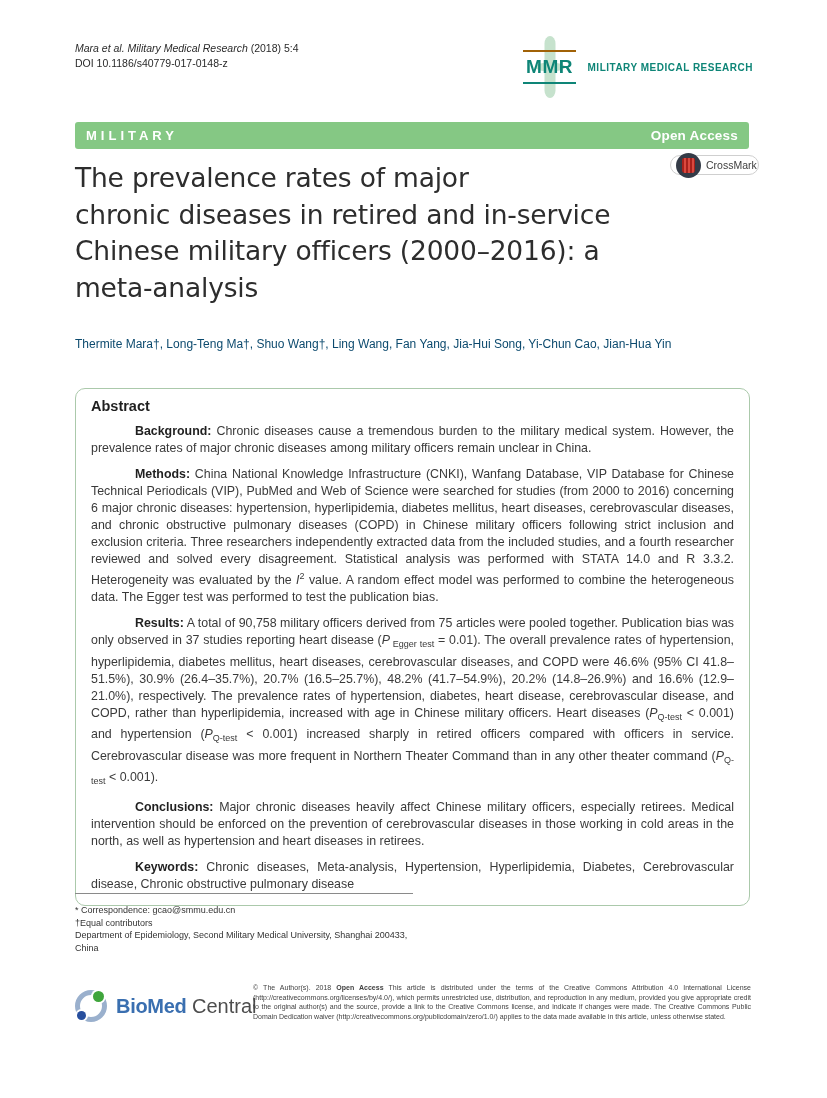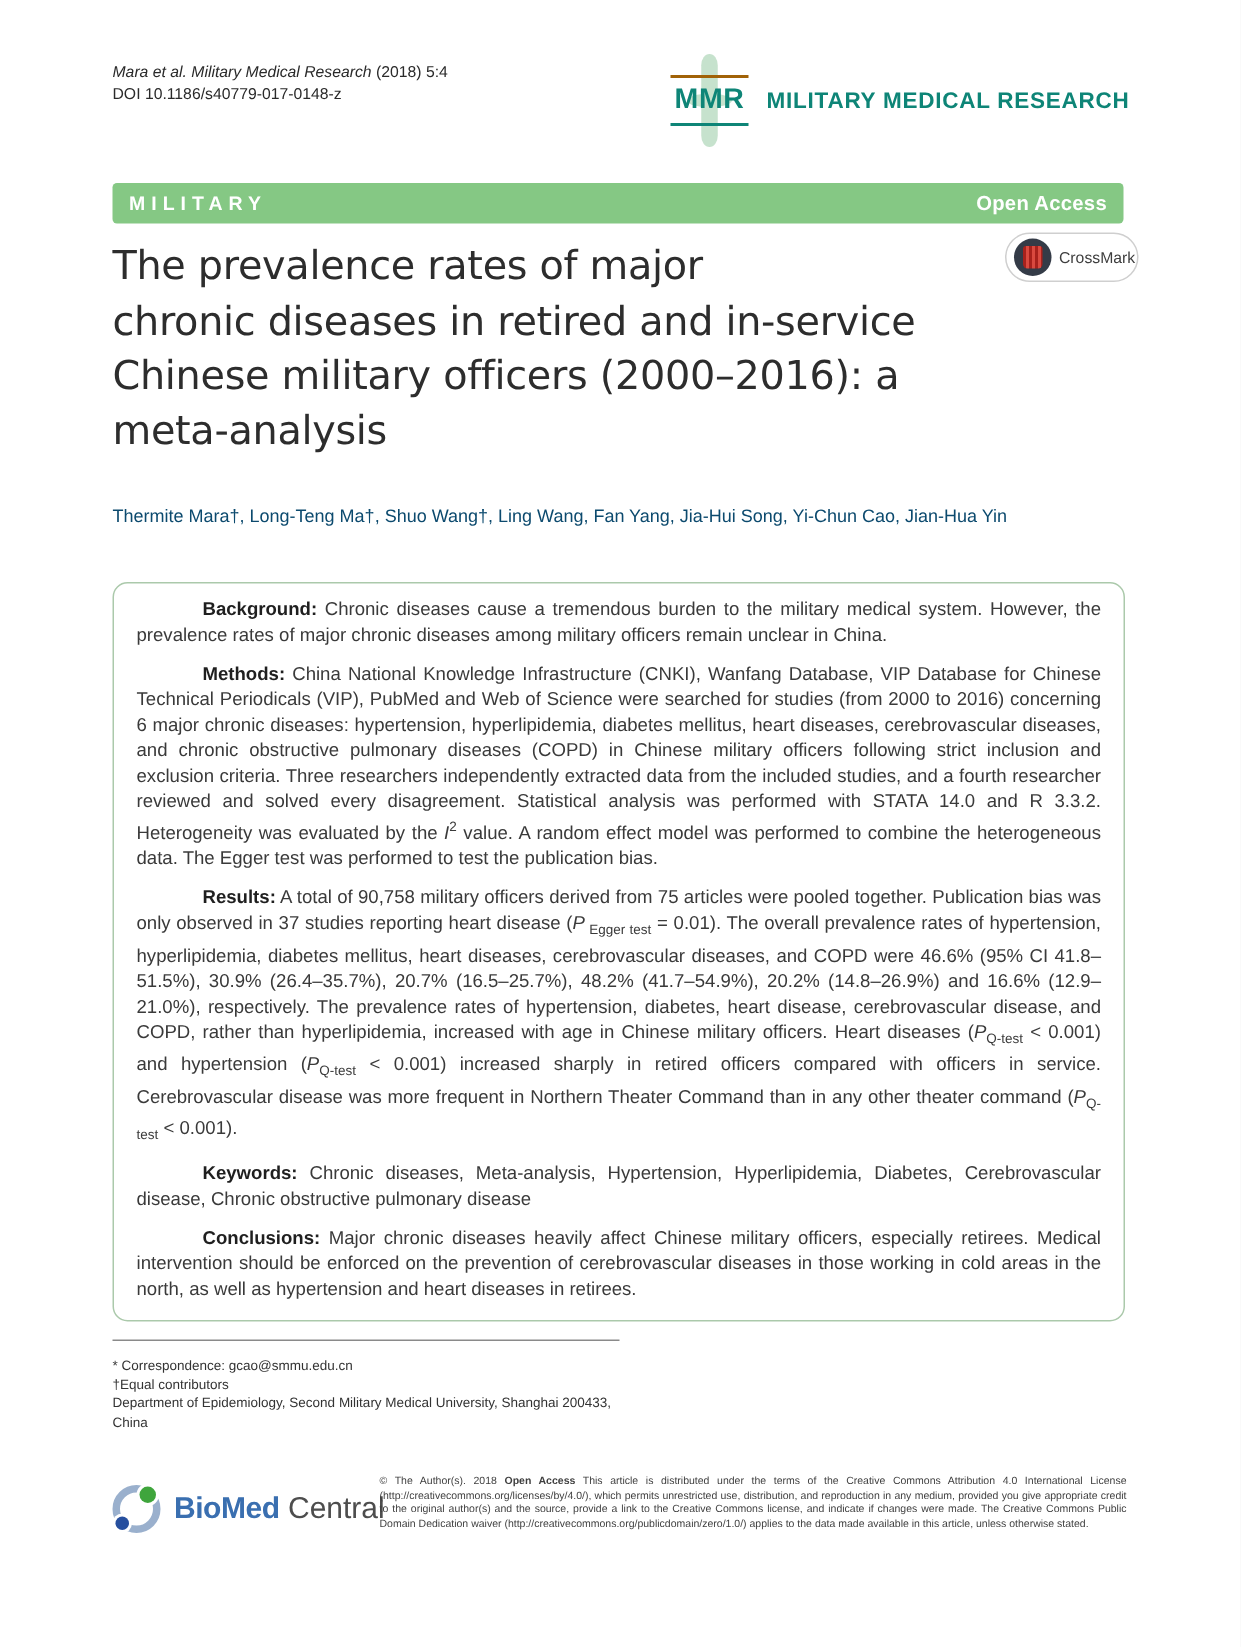--- a/index.html
+++ b/index.html
@@ -15,34 +15,34 @@
 
   .journal { position:absolute; top:36px; right:74px; display:flex; align-items:center; gap:9px; }
   .mmr-wrap { position:relative; width:58px; height:62px; display:flex; align-items:center; justify-content:center; }
   .mmr-orn-v { position:absolute; left:50%; top:0; transform:translateX(-50%); width:11px; height:62px; background:#c6e2cd; border-radius:50% / 12%; }
   .mmr-orn-h { position:absolute; left:50%; top:50%; transform:translate(-50%,-50%); width:30px; height:9px; background:#c6e2cd; border-radius:50%; }
   .mmr-box {
     position:relative; font-family:Liberation Sans, sans-serif; font-weight:bold;
     font-size:19px; letter-spacing:0.5px; color:#0e8577; line-height:22px;
     border-top:2px solid #a16207; border-bottom:2px solid #0e8577; padding:4px 3px;
   }
-  .journal-name { color:#0e8577; font-size:15px; font-weight:bold; letter-spacing:0.5px; }
+  .journal-name { color:#0e8577; font-size:10px; font-weight:bold; letter-spacing:0.5px; }
 
   
   .banner {
     position:absolute; left:75px; top:122px; width:674px; height:27px;
     background:#85c884; border-radius:3px; color:#ffffff; font-weight:bold;
     display:flex; align-items:center; justify-content:space-between; padding:0 11px;
   }
   .banner-left { font-size:13px; letter-spacing:4px; }
   .banner-right { font-size:13.5px; letter-spacing:0.2px; }
 
   
   .crossmark {
-    position:absolute; top:155px; right:68px; height:33px; width:89px;
+    position:absolute; top:155px; right:68px; height:20px; width:89px;
     border:1px solid #cfcfcf; border-radius:17px; background:#fff;
     display:flex; align-items:center; gap:5px; padding:0 5px; cursor:pointer;
   }
   .cm-circle { width:25px; height:25px; border-radius:50%; background:#343b47; display:flex; align-items:center; justify-content:center; flex:none; }
   .cm-inner { width:13px; height:15px; border-radius:2px 2px 3px 3px; background:repeating-linear-gradient(90deg,#a8211c 0 2px,#d9493f 2px 4px); }
   .cm-label { font-size:10.5px; color:#3e3e3e; }
 
   
   .title {
     position:absolute; left:75px; top:160px; width:620px;
@@ -116,30 +116,31 @@
     <span>chronic diseases in retired and in-service</span>
     <span>Chinese military officers (2000–2016): a</span>
     <span>meta-analysis</span>
   </h1>
 
   <div class="authors">
     <span>Thermite Mara†, Long-Teng Ma†, Shuo Wang†, Ling Wang, Fan Yang, Jia-Hui Song, Yi-Chun Cao, Jian-Hua Yin</span>
   </div>
 
   <div class="abstract">
+    <h2>Abstract</h2>
 
     <p class="abs-sec"><b>Background:</b><span><span> Chronic diseases cause a tremendous burden to the military medical system. However, the prevalence rates of major chronic diseases among military officers remain unclear in China.</span></span></p>
 
     <p class="abs-sec"><b>Methods:</b><span><span> China National Knowledge Infrastructure (CNKI), Wanfang Database, VIP Database for Chinese Technical Periodicals (VIP), PubMed and Web of Science were searched for studies (from 2000 to 2016) concerning 6 major chronic diseases: hypertension, hyperlipidemia, diabetes mellitus, heart diseases, cerebrovascular diseases, and chronic obstructive pulmonary diseases (COPD) in Chinese military officers following strict inclusion and exclusion criteria. Three researchers independently extracted data from the included studies, and a fourth researcher reviewed and solved every disagreement. Statistical analysis was performed with STATA 14.0 and R 3.3.2. Heterogeneity was evaluated by the </span><i>I</i><sup>2</sup><span> value. A random effect model was performed to combine the heterogeneous data. The Egger test was performed to test the publication bias.</span></span></p>
 
     <p class="abs-sec"><b>Results:</b><span><span> A total of 90,758 military officers derived from 75 articles were pooled together. Publication bias was only observed in 37 studies reporting heart disease (</span><i>P</i><sub> Egger test</sub><span> = 0.01). The overall prevalence rates of hypertension, hyperlipidemia, diabetes mellitus, heart diseases, cerebrovascular diseases, and COPD were 46.6% (95% CI 41.8–51.5%), 30.9% (26.4–35.7%), 20.7% (16.5–25.7%), 48.2% (41.7–54.9%), 20.2% (14.8–26.9%) and 16.6% (12.9–21.0%), respectively. The prevalence rates of hypertension, diabetes, heart disease, cerebrovascular disease, and COPD, rather than hyperlipidemia, increased with age in Chinese military officers. Heart diseases (</span><i>P</i><sub>Q-test</sub><span> &lt; 0.001) and hypertension (</span><i>P</i><sub>Q-test</sub><span> &lt; 0.001) increased sharply in retired officers compared with officers in service. Cerebrovascular disease was more frequent in Northern Theater Command than in any other theater command (</span><i>P</i><sub>Q-test</sub><span> &lt; 0.001).</span></span></p>
 
+    <p class="abs-sec"><b>Conclusions:</b><span><span> Major chronic diseases heavily affect Chinese military officers, especially retirees. Medical intervention should be enforced on the prevention of cerebrovascular diseases in those working in cold areas in the north, as well as hypertension and heart diseases in retirees.</span></span></p>
+
     <p class="abs-sec"><b>Keywords:</b><span><span> Chronic diseases, Meta-analysis, Hypertension, Hyperlipidemia, Diabetes, Cerebrovascular disease, Chronic obstructive pulmonary disease</span></span></p>
-
-    <p class="abs-sec"><b>Conclusions:</b><span><span> Major chronic diseases heavily affect Chinese military officers, especially retirees. Medical intervention should be enforced on the prevention of cerebrovascular diseases in those working in cold areas in the north, as well as hypertension and heart diseases in retirees.</span></span></p>
   </div>
 
   <div class="footnote">
     <div>* Correspondence: gcao@smmu.edu.cn</div>
     <div>†Equal contributors</div>
     <div>Department of Epidemiology, Second Military Medical University, Shanghai 200433, China</div>
   </div>
 
   <div class="footer">
     <div class="bmc">

